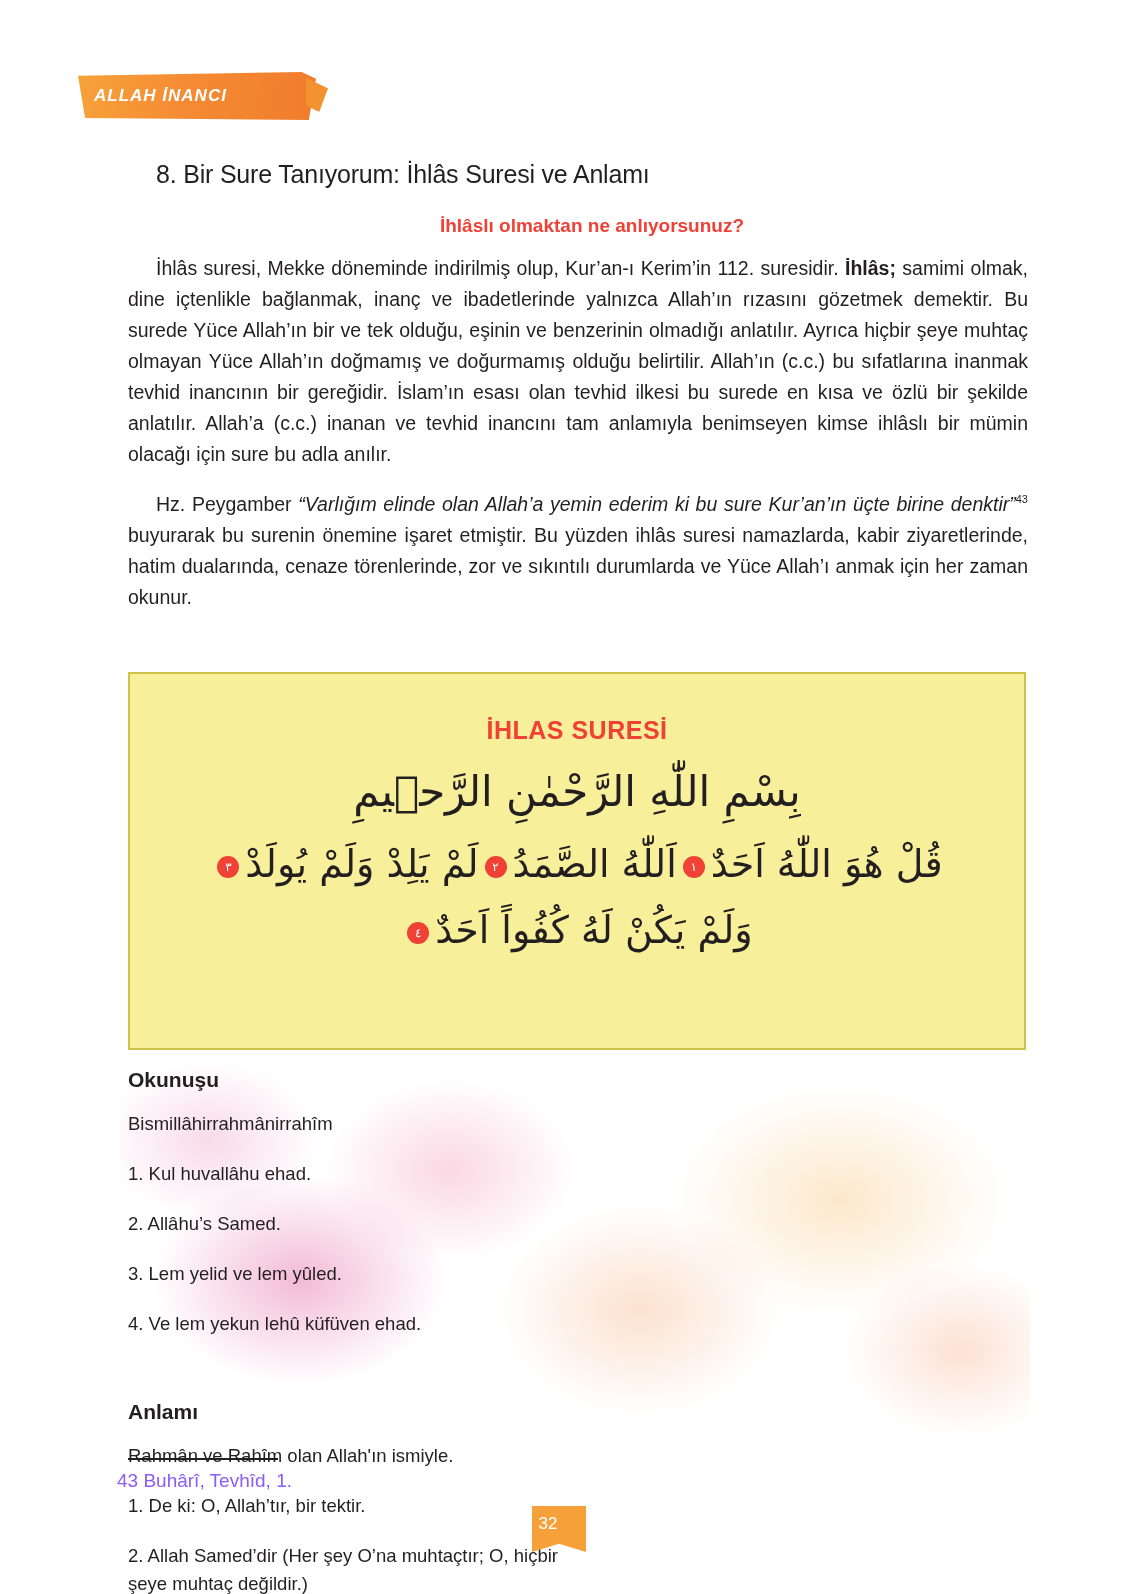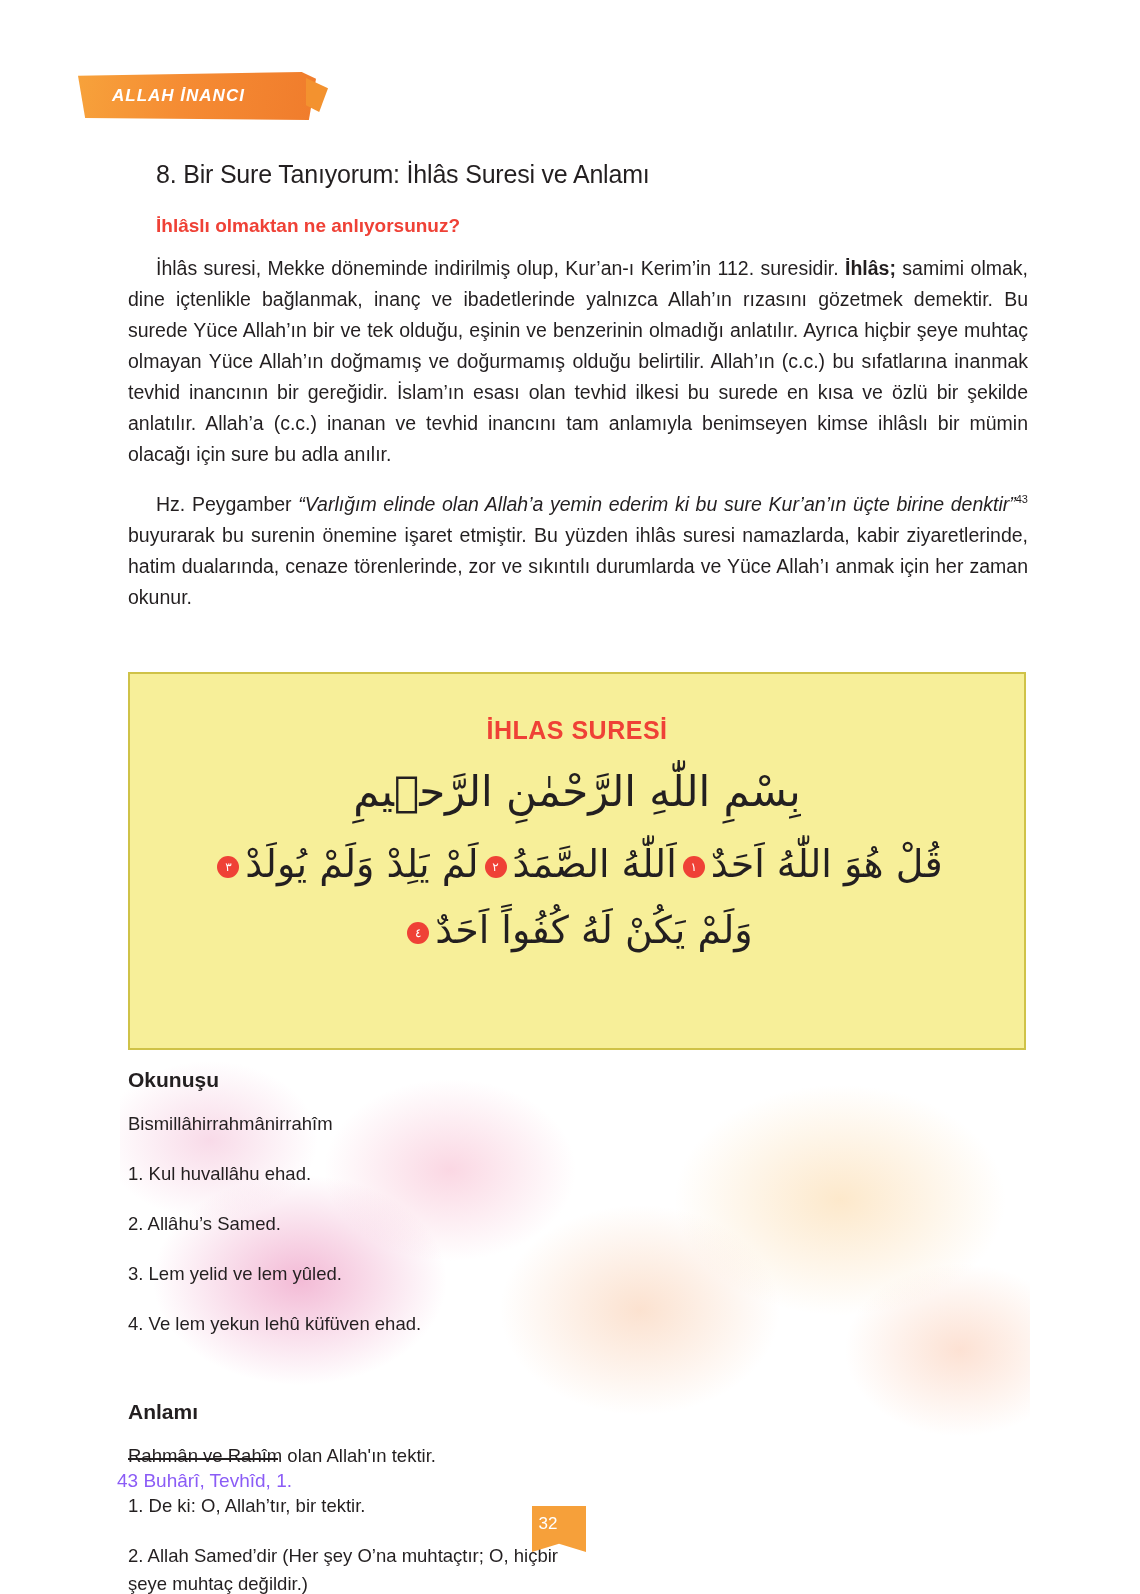--- a/index.html
+++ b/index.html
@@ -37,21 +37,21 @@
     position: absolute;
     left: 228px;
     top: 6px;
     width: 22px;
     height: 34px;
     background: #f3922f;
     clip-path: polygon(0% 0%, 100% 30%, 60% 100%, 0% 80%);
   }
   .banner-text {
     position: absolute;
-    left: 34px;
+    left: 16px;
     top: 14px;
     font-size: 17px;
     font-weight: bold;
     font-style: italic;
     letter-spacing: 1px;
     color: #ffffff;
   }
 
   
   .content {
@@ -65,20 +65,21 @@
     font-weight: normal;
     color: #231f20;
     margin: 0 0 26px 28px;
     letter-spacing: -0.2px;
   }
   .question {
     font-size: 19px;
     font-weight: bold;
     color: #ef4136;
     margin: 0 0 16px 28px;
+    text-align: center;
   }
   .para {
     font-size: 19.5px;
     line-height: 31px;
     text-align: justify;
     margin: 0 0 14px 0;
     color: #231f20;
   }
   .para.indent { text-indent: 28px; }
   .para b { font-weight: bold; }
@@ -261,21 +262,21 @@
   <div class="col">
     <div class="col-head">Okunuşu</div>
     <div class="col-line">Bismillâhirrahmânirrahîm</div>
     <div class="col-line">1. Kul huvallâhu ehad.</div>
     <div class="col-line">2. Allâhu’s Samed.</div>
     <div class="col-line">3. Lem yelid ve lem yûled.</div>
     <div class="col-line">4. Ve lem yekun lehû küfüven ehad.</div>
   </div>
   <div class="col">
     <div class="col-head">Anlamı</div>
-    <div class="col-line">Rahmân ve Rahîm olan Allah'ın tektir.</div>
+    <div class="col-line">Rahmân ve Rahîm olan Allah'ın ismiyle.</div>
     <div class="col-line">1. De ki: O, Allah’tır, bir tektir.</div>
     <div class="col-line justify">2. Allah Samed’dir (Her şey O’na muhtaçtır; O, hiçbir şeye muhtaç değildir.)</div>
     <div class="col-line">4. Hiçbir şey O’na denk ve benzer de değildir.</div>
   </div>
 </div>
 
 <div class="footnote-rule"></div>
 <div class="footnote">43  Buhârî, Tevhîd, 1.</div>
 
 <div class="page-num">

